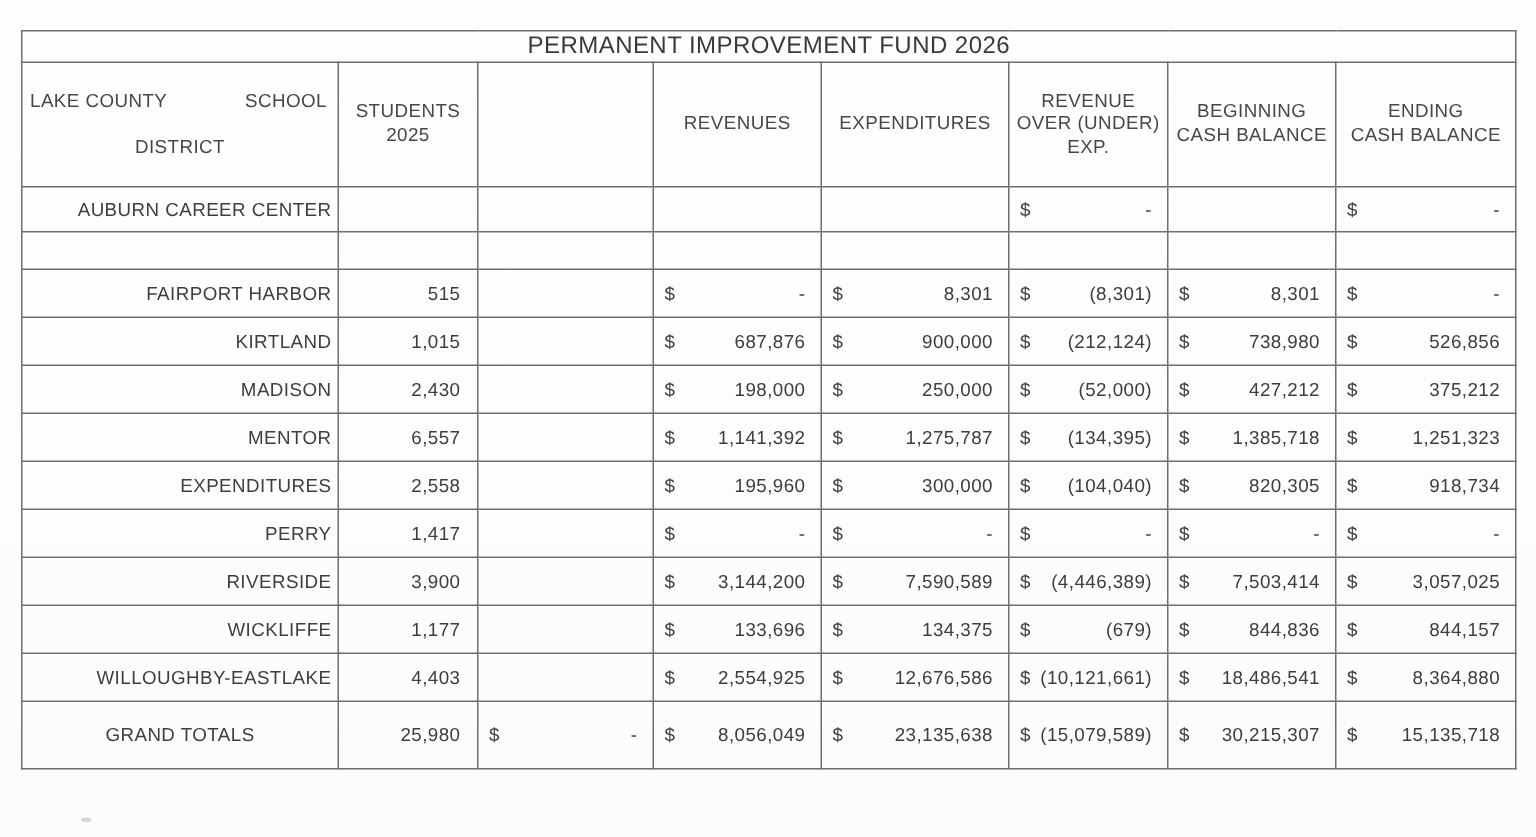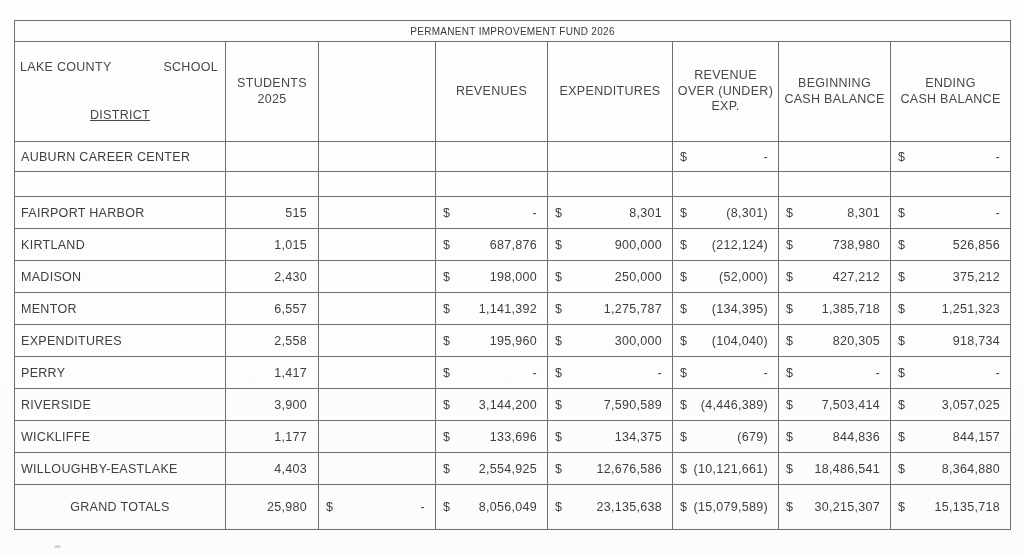--- a/index.html
+++ b/index.html
@@ -26,39 +26,39 @@
     border: 1px solid #6e6e6e;
     font-weight: normal;
     font-size: 12.5px;
     letter-spacing: 0.3px;
     vertical-align: middle;
     overflow: hidden;
   }
   tr.title-row th {
     height: 21px;
     text-align: center;
-    font-size: 10px;
+    font-size: 16px;
     color: #3a3a3a;
   }
   tr.header-row th {
     height: 57px;
     text-align: center;
     white-space: pre-line;
     line-height: 1.25;
     color: #474747;
     padding: 2px 3px;
   }
   th.district-header { padding: 2px 8px; }
   .dh-line1 { display: flex; justify-content: space-between; padding: 0 4px 0 2px; }
-  .dh-line2 { text-align: center; margin-top: 17px; text-decoration: underline; }
+  .dh-line2 { text-align: center; margin-top: 0; }
   td { height: 32px; }
   tr.spacer td { height: 25px; }
   tr.row-auburn td { height: 30px; }
   td.district {
-    text-align: left;
+    text-align: right;
     padding: 2px 4px 2px 6px;
     line-height: 1.3;
   }
   td.students {
     text-align: right;
     padding-right: 11px;
   }
   td.money-cell { padding: 0; }
   .money {
     display: flex;

